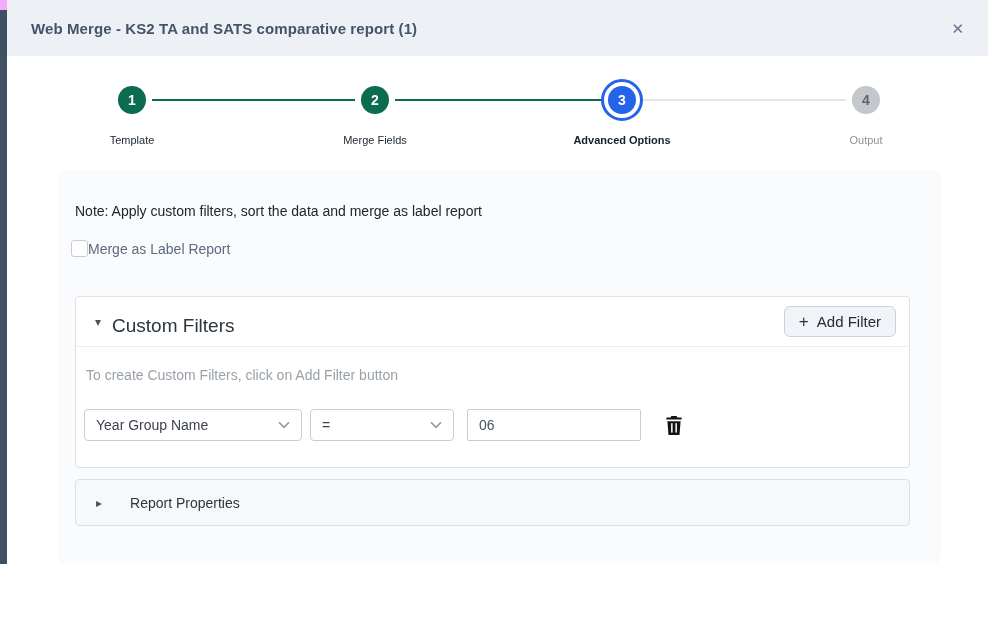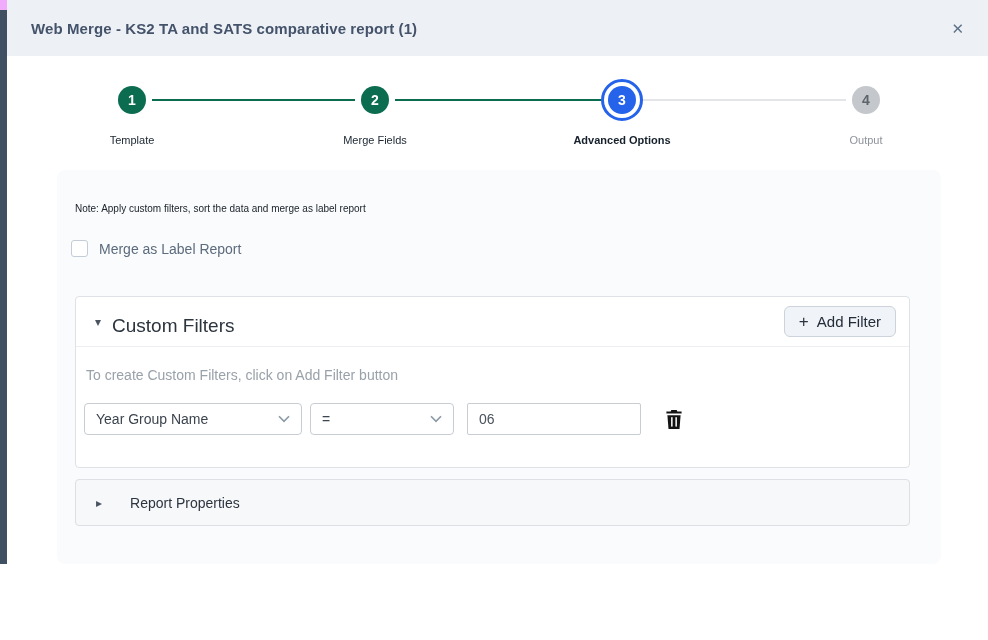--- a/index.html
+++ b/index.html
@@ -120,29 +120,28 @@
   .content-panel {
     position: absolute;
     left: 50px; top: 170px;
     width: 884px; height: 394px;
     background: #fafbfc;
     border-radius: 8px;
   }
   .note-text {
     position: absolute;
     left: 18px; top: 33px;
-    font-size: 10px;
+    font-size: 14px;
     color: #20262e;
   }
   .checkbox-row {
     position: absolute;
     left: 14px; top: 70px;
     display: flex;
     align-items: center;
-    gap: 11px;
     cursor: pointer;
   }
   .checkbox-box {
     width: 17px; height: 17px;
     background: #ffffff;
     border: 1px solid #c3cdd9;
     border-radius: 3px;
   }
   .checkbox-label {
     font-size: 14px;
@@ -192,21 +191,21 @@
     cursor: pointer;
   }
   .plus-glyph { font-size: 17px; font-weight: 400; line-height: 1; color: #2b3440; }
   .cf-body { padding: 20px 8px 0 8px; }
   .helper-text {
     font-size: 14px;
     color: #99a1a9;
     margin-left: 2px;
   }
   .filter-row {
-    margin-top: 20px;
+    margin-top: 26px;
     display: flex;
     align-items: center;
   }
   .select-box {
     height: 32px;
     background: #ffffff;
     border: 1px solid #c8cdd3;
     border-radius: 4px;
     display: flex;
     align-items: center;

